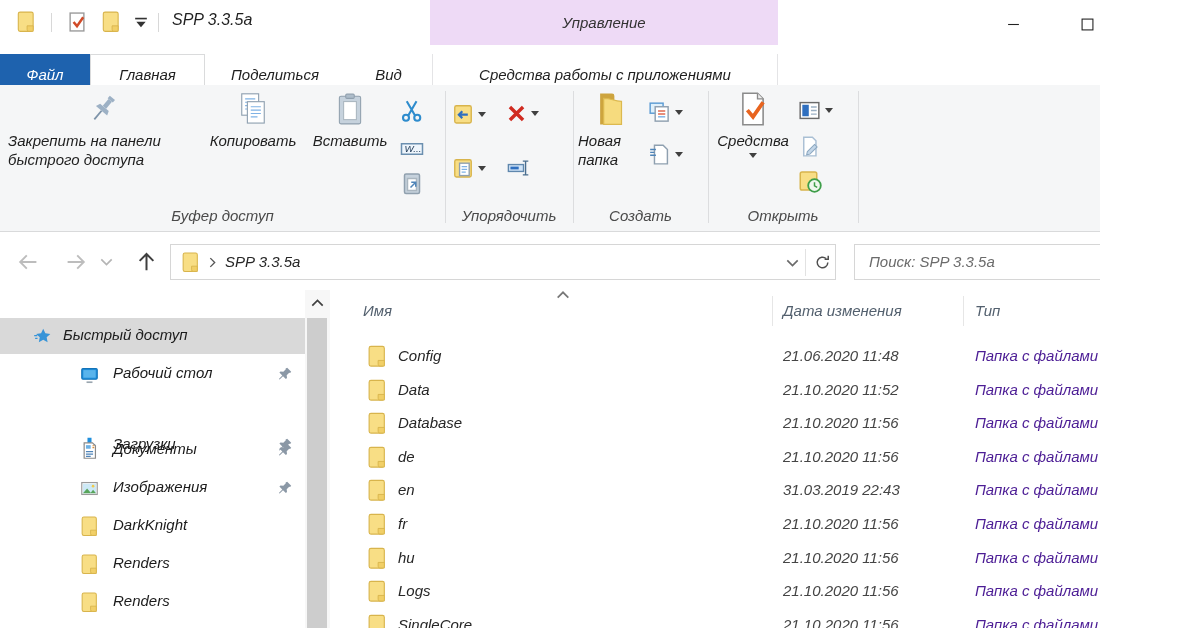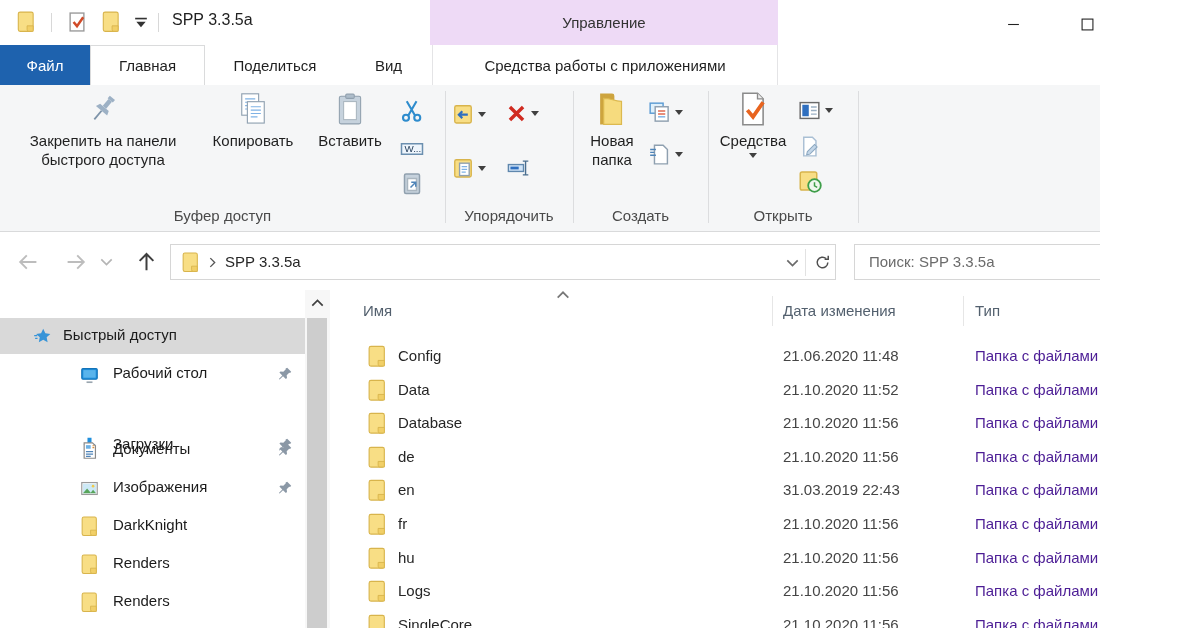--- a/index.html
+++ b/index.html
@@ -1,45 +1,45 @@
 <!DOCTYPE html>
 <html><head>
 <meta charset="utf-8">
 <style>
   * { box-sizing: border-box; }
   html,body { margin:0; padding:0; background:#fff; }
   #app {
     position:relative; width:1100px; height:628px; overflow:hidden;
     font-family:"Liberation Sans","DejaVu Sans",sans-serif;
-    font-size:15px; color:#1f1f1f; background:#fff;
+    font-size:15px; color:#1f1f1f; background:#fff;font-style:italic;
   }
   .abs { position:absolute; }
   svg.ic { display:block; }
   
   #titlebar { position:absolute; left:0; top:0; width:1200px; height:45px; background:#fff; }
   .qat-sep { position:absolute; top:13px; width:1px; height:19px; background:#d8d8d8; }
   #win-title { position:absolute; left:172px; top:11px; font-size:16px; color:#1f1f1f; }
   #ctx-header { position:absolute; left:430px; top:0; width:348px; height:45px;
     background:#eedaf6; display:flex; align-items:center; justify-content:center; color:#333; }
   .win-ctrl { position:absolute; top:10px; width:46px; height:28px; display:flex; align-items:center; justify-content:center; }
   
   #tabrow { position:absolute; left:0; top:45px; width:1200px; height:40px; background:#fff; }
-  .tab { position:absolute; top:0; height:40px; display:flex; align-items:center; justify-content:center; }
+  .tab { position:absolute; top:9px; height:40px; display:flex; align-items:center; justify-content:center; }
   #tab-file { left:0; width:90px; background:#1e62ae; color:#fff; }
   #tab-home { left:90px; width:115px; background:#fff; border:1px solid #dadbdc; border-bottom:none; }
   #tab-share { left:205px; width:140px; }
   #tab-view { left:345px; width:87px; }
   #tab-apptools { left:432px; width:346px; border-left:1px solid #e4e4e6; border-right:1px solid #e4e4e6; }
   
   #ribbon { position:absolute; left:0; top:85px; width:1200px; height:147px;
     background:#f5f6f7; border-bottom:1px solid #d9dadb; }
   .gsep { position:absolute; top:6px; height:132px; width:1px; background:#dcdddf; }
   .ribbon-caption { position:absolute; top:122px; height:20px; text-align:center; color:#4a4a4a; }
   .big-btn { position:absolute; display:flex; flex-direction:column; align-items:center; gap:3px; cursor:default; }
-  .big-btn .lbl { text-align:center; line-height:19px; }
+  .big-btn .lbl { line-height:19px; }
   .small-btn { position:absolute; display:flex; align-items:center; gap:4px; }
   #btn-select { left:864px; top:3px; width:94px; height:141px; background:#e4f0fa; border:1px solid #9ac2e8; }
   #btn-select .icon-box { margin-top:6px; width:48px; height:48px; background:#fbfdfe; border:1px solid #c6ddf0;
     display:flex; align-items:center; justify-content:center; }
   
   #addr-row { position:absolute; left:0; top:232px; width:1200px; height:58px; background:#fff; }
   .addr-box { position:absolute; top:12px; height:36px; border:1px solid #d6d6d6; background:#fff; }
   
   #side-items { position:absolute; left:0; top:290px; width:305px; height:338px; overflow:hidden; }
   .side-item { position:absolute; left:0; width:305px; height:36px; }

